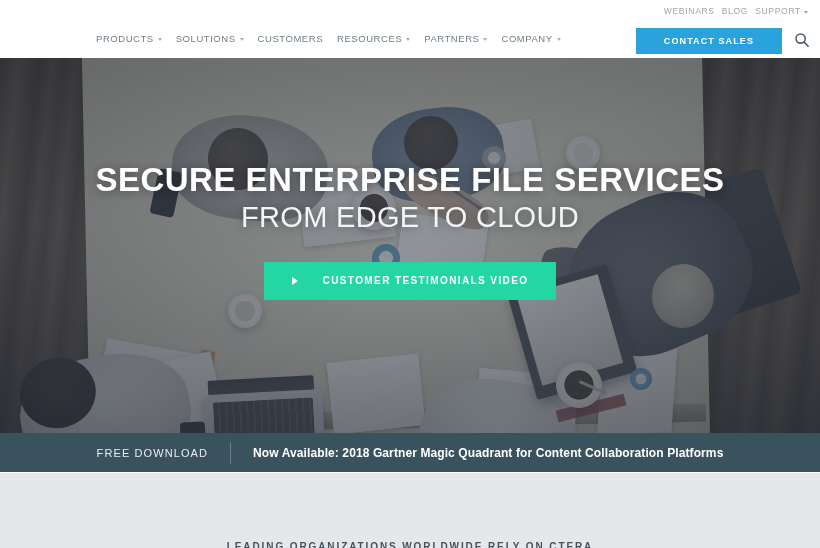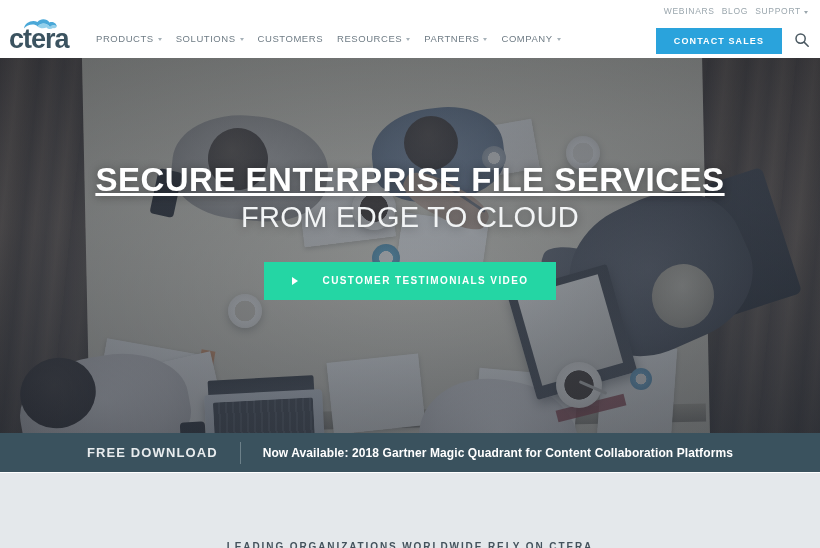--- a/index.html
+++ b/index.html
@@ -100,21 +100,21 @@
   }
 
   .contact-sales {
     position: absolute;
     right: 38px;
     top: 28px;
     background: #2aa3dc;
     color: #ffffff;
     border: none;
     height: 26px;
-    padding: 0 18px;
+    padding: 0 28px;
     font-family: "Liberation Sans", sans-serif;
     font-size: 9px;
     font-weight: bold;
     letter-spacing: 1.1px;
     cursor: pointer;
     white-space: nowrap;
   }
 
   .search-btn {
     position: absolute;
@@ -422,21 +422,20 @@
   }
   .hero-title {
     font-size: 33px;
     font-weight: bold;
     color: #ffffff;
     letter-spacing: 0.5px;
     line-height: 1.05;
     text-align: center;
     text-shadow: 0 1px 10px rgba(0,0,0,.38);
     white-space: nowrap;
-    text-decoration: underline;
   }
   .hero-subtitle {
     margin-top: 4px;
     font-size: 29px;
     font-weight: 300;
     color: #f2f4f5;
     letter-spacing: 0.3px;
     line-height: 1.1;
     text-align: center;
     text-shadow: 0 1px 10px rgba(0,0,0,.38);
@@ -474,22 +473,22 @@
     height: 40px;
     background: #3a525e;
     display: flex;
     align-items: center;
     justify-content: center;
     gap: 0;
     border-bottom: 1px solid #ffffff;
     z-index: 10;
   }
   .banner-free {
-    font-size: 13px;
-    font-weight: bold;
+    font-size: 11px;
+    font-weight: normal;
     letter-spacing: 1.1px;
     color: #e8ecee;
     white-space: nowrap;
     cursor: pointer;
     text-decoration: none;
   }
   .banner-divider {
     width: 1px;
     height: 22px;
     background: #6c8089;
@@ -538,29 +537,20 @@
       </a>
       <a class="utility-link">
         <span>BLOG</span>
       </a>
       <a class="utility-link">
         <span>SUPPORT</span>
         <i class="caret-small"></i>
       </a>
     </div>
 
-    <a class="logo">
-      <svg width="78" height="36" viewBox="0 0 78 36" xmlns="http://www.w3.org/2000/svg">
-        <g>
-          <path d="M16 12.5 C17 6.5, 24 3.5, 29.5 6 C32.5 2.2, 39 2.6, 41.5 6.4 C44.5 5.2, 48.5 7, 48.8 10.6 C46.5 8.4, 43.3 8.9, 42 11.2 C39.4 6.6, 32.6 6.2, 29.6 10.4 C26.6 7.4, 19.5 8.2, 16 12.5 Z" fill="#4aa8d8"></path>
-          <path d="M29.6 10.4 C32.6 6.2, 39.4 6.6, 42 11.2 C43.3 8.9, 46.5 8.4, 48.8 10.6 C48.2 12.2, 46.4 12.6, 45 12 C43 13.6, 40 13.2, 38.6 11.4 C35.5 12.6, 31.8 12.4, 29.6 10.4 Z" fill="#6fc0e4" opacity="0.75"></path>
-        </g>
-        <text x="1" y="32" font-family="Liberation Sans, sans-serif" font-size="27" font-weight="bold" fill="#3b5360" letter-spacing="-1">ctera</text>
-      </svg>
-    </a>
 
     <div class="main-nav">
       <a class="nav-item">
         <span>PRODUCTS</span>
         <i class="caret-nav"></i>
       </a>
       <a class="nav-item">
         <span>SOLUTIONS</span>
         <i class="caret-nav"></i>
       </a>

